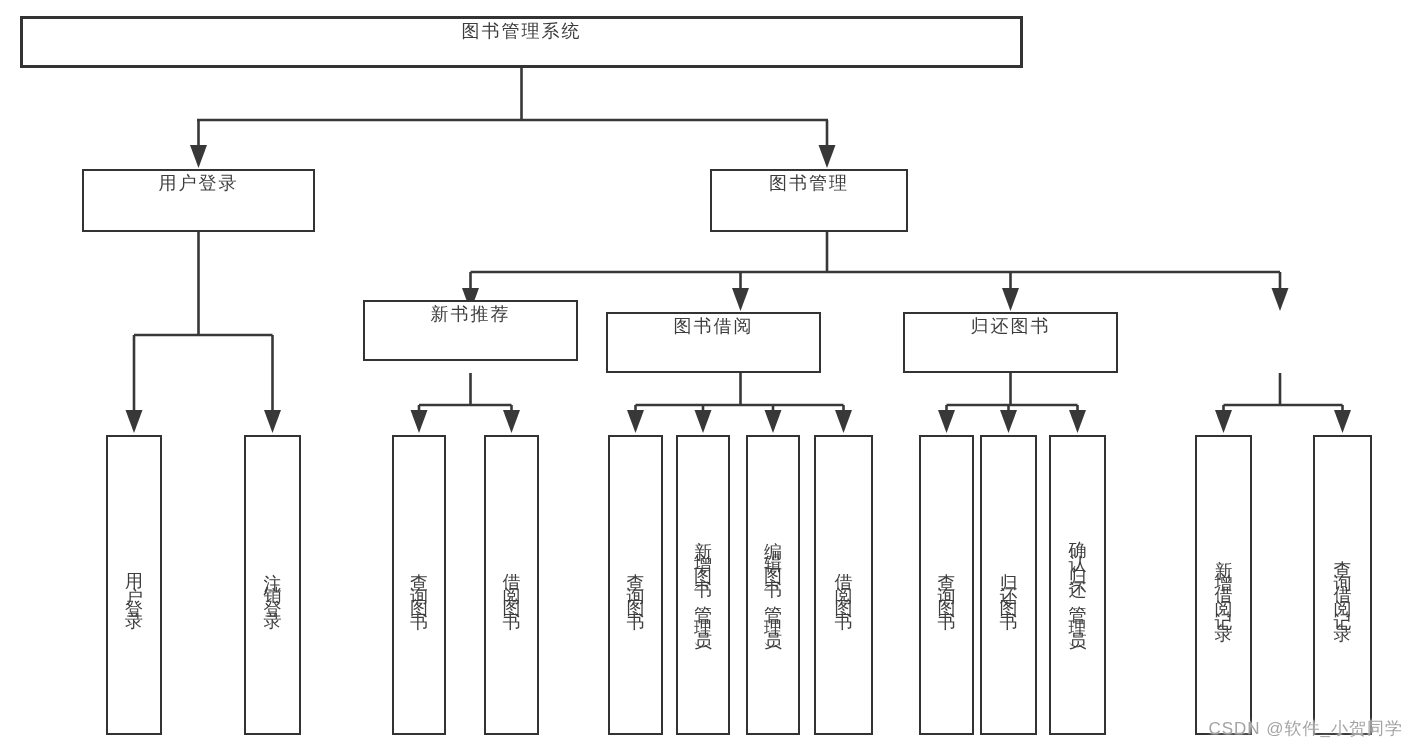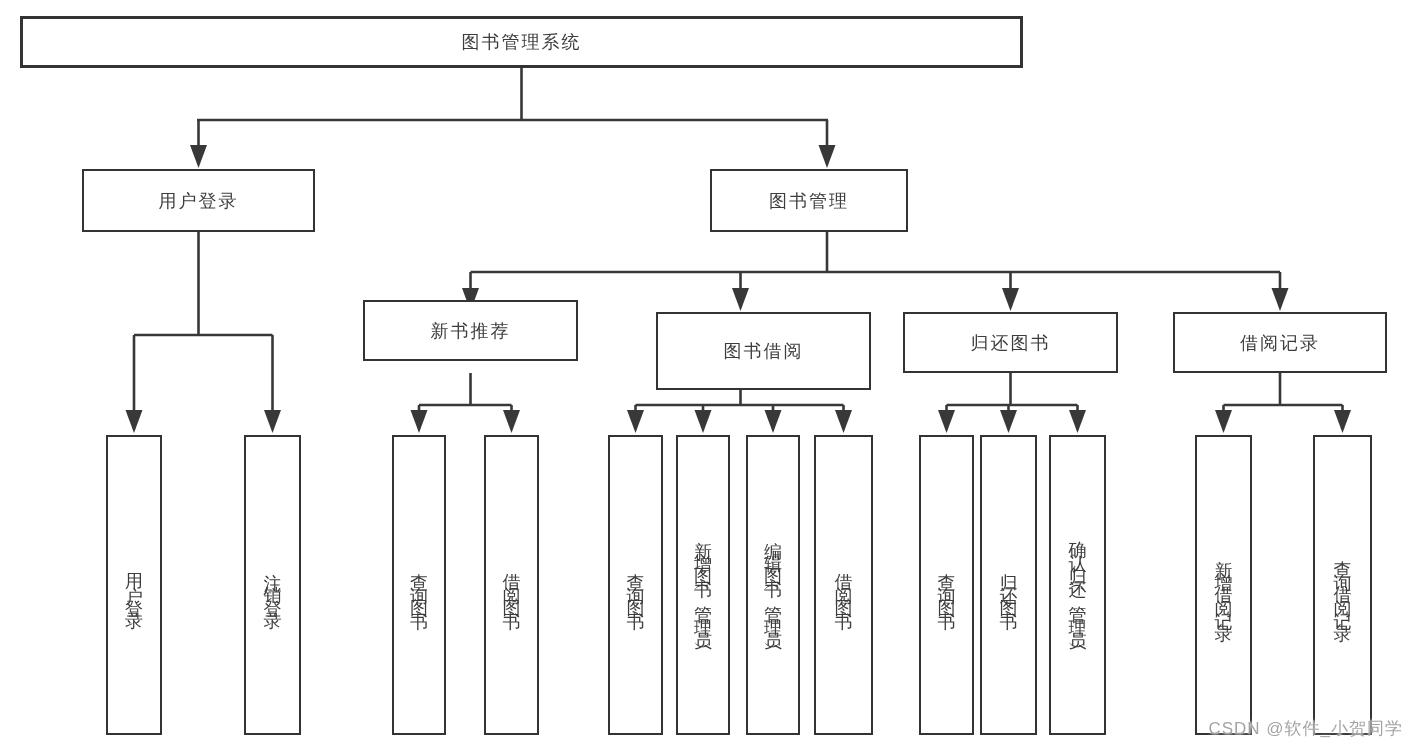--- a/index.html
+++ b/index.html
@@ -10,21 +10,21 @@
     overflow:hidden;
     font-family:"Liberation Sans","DejaVu Sans",sans-serif;
     color:#3d3d3d;
   }
   #wires{position:absolute;left:0;top:0;width:1405px;height:747px;}
   .box{
     position:absolute;
     box-sizing:border-box;
     border:2.5px solid #333333;
     background:#ffffff;
-    display:flex;align-items:center;justify-content:center;
+    display:flex;align-items:flex-start;justify-content:center;
     text-align:center;
   }
   .hlabel{
     font-size:18px;
     letter-spacing:2px;
     color:#3d3d3d;
     white-space:nowrap;
   }
   .root .hlabel{font-size:18px;}
   .leaf{align-items:center;justify-content:center;}
@@ -102,28 +102,25 @@
   <div class="box" style="left:82px;top:169px;width:233px;height:63px;">
     <span class="hlabel">用户登录</span>
   </div>
   <div class="box" style="left:710px;top:169px;width:198px;height:63px;">
     <span class="hlabel">图书管理</span>
   </div>
 
   <div class="box" style="left:363px;top:300px;width:215px;height:61px;">
     <span class="hlabel">新书推荐</span>
   </div>
-  <div class="box" style="left:656px;top:312px;width:215px;height:78px;">
+  <div class="box" style="left:606px;top:312px;width:215px;height:61px;">
     <span class="hlabel">图书借阅</span>
   </div>
   <div class="box" style="left:903px;top:312px;width:215px;height:61px;">
     <span class="hlabel">归还图书</span>
-  </div>
-  <div class="box" style="left:1173px;top:312px;width:214px;height:61px;">
-    <span class="hlabel">借阅记录</span>
   </div>
 
   <div class="box leaf" style="left:106px;top:435px;width:56px;height:300px;">
     <span class="vtext">用户登录</span>
   </div>
   <div class="box leaf" style="left:244px;top:435px;width:57px;height:300px;">
     <span class="vtext">注销登录</span>
   </div>
 
   <div class="box leaf" style="left:392px;top:435px;width:54px;height:300px;">

